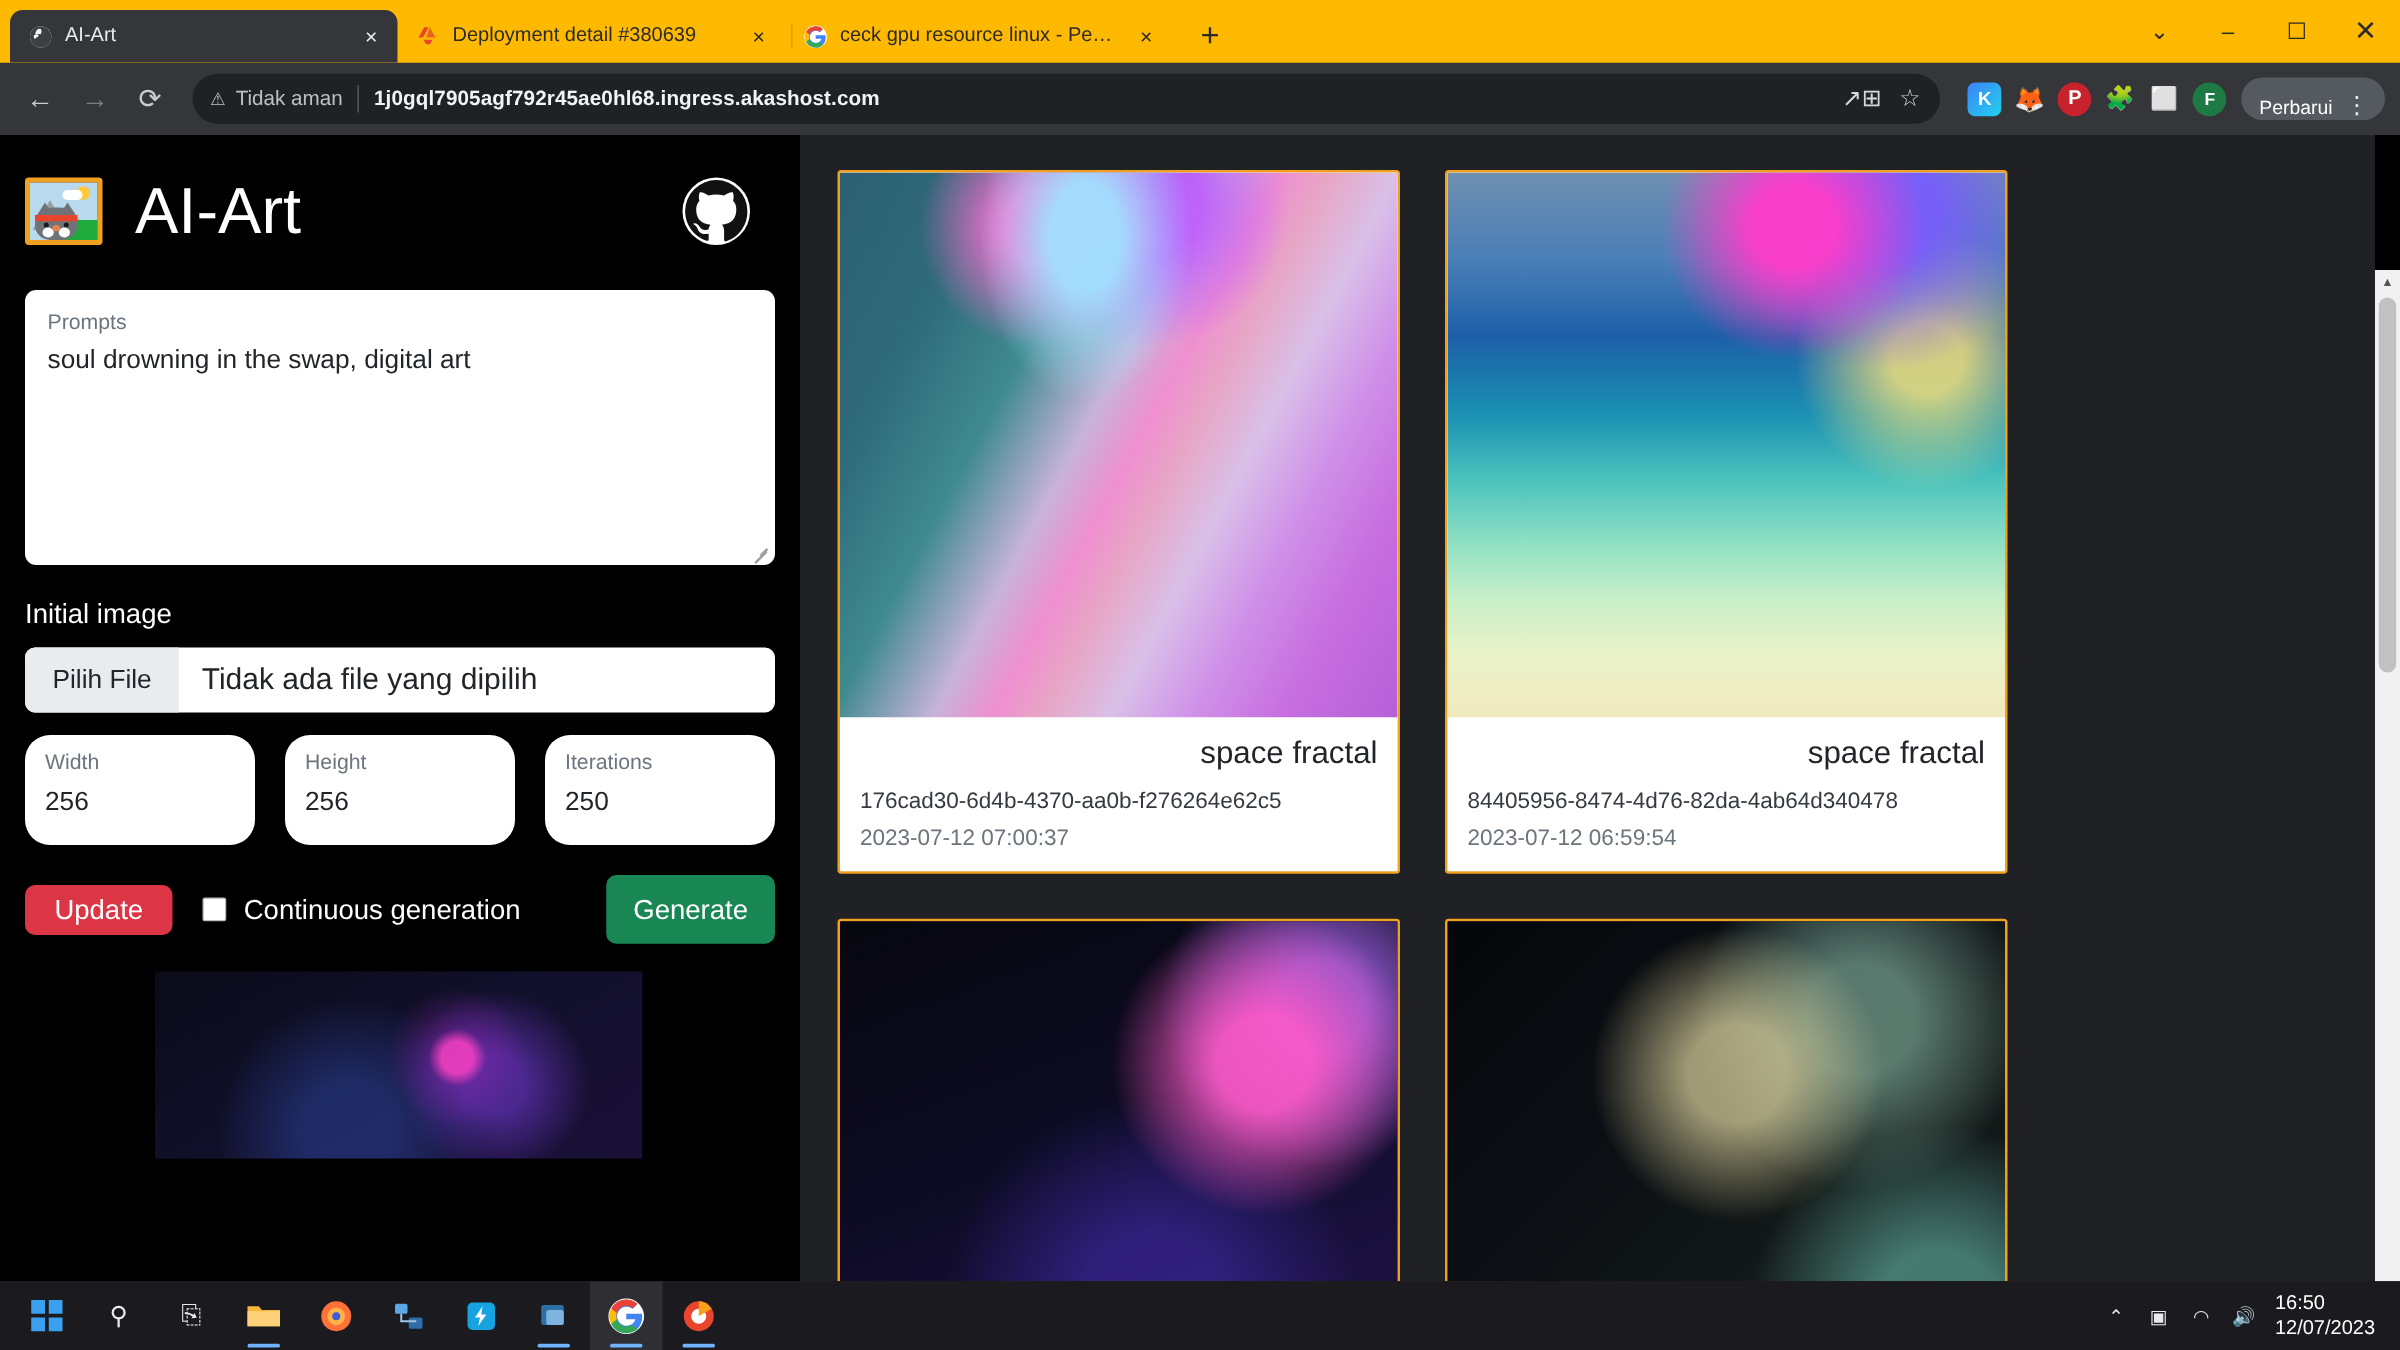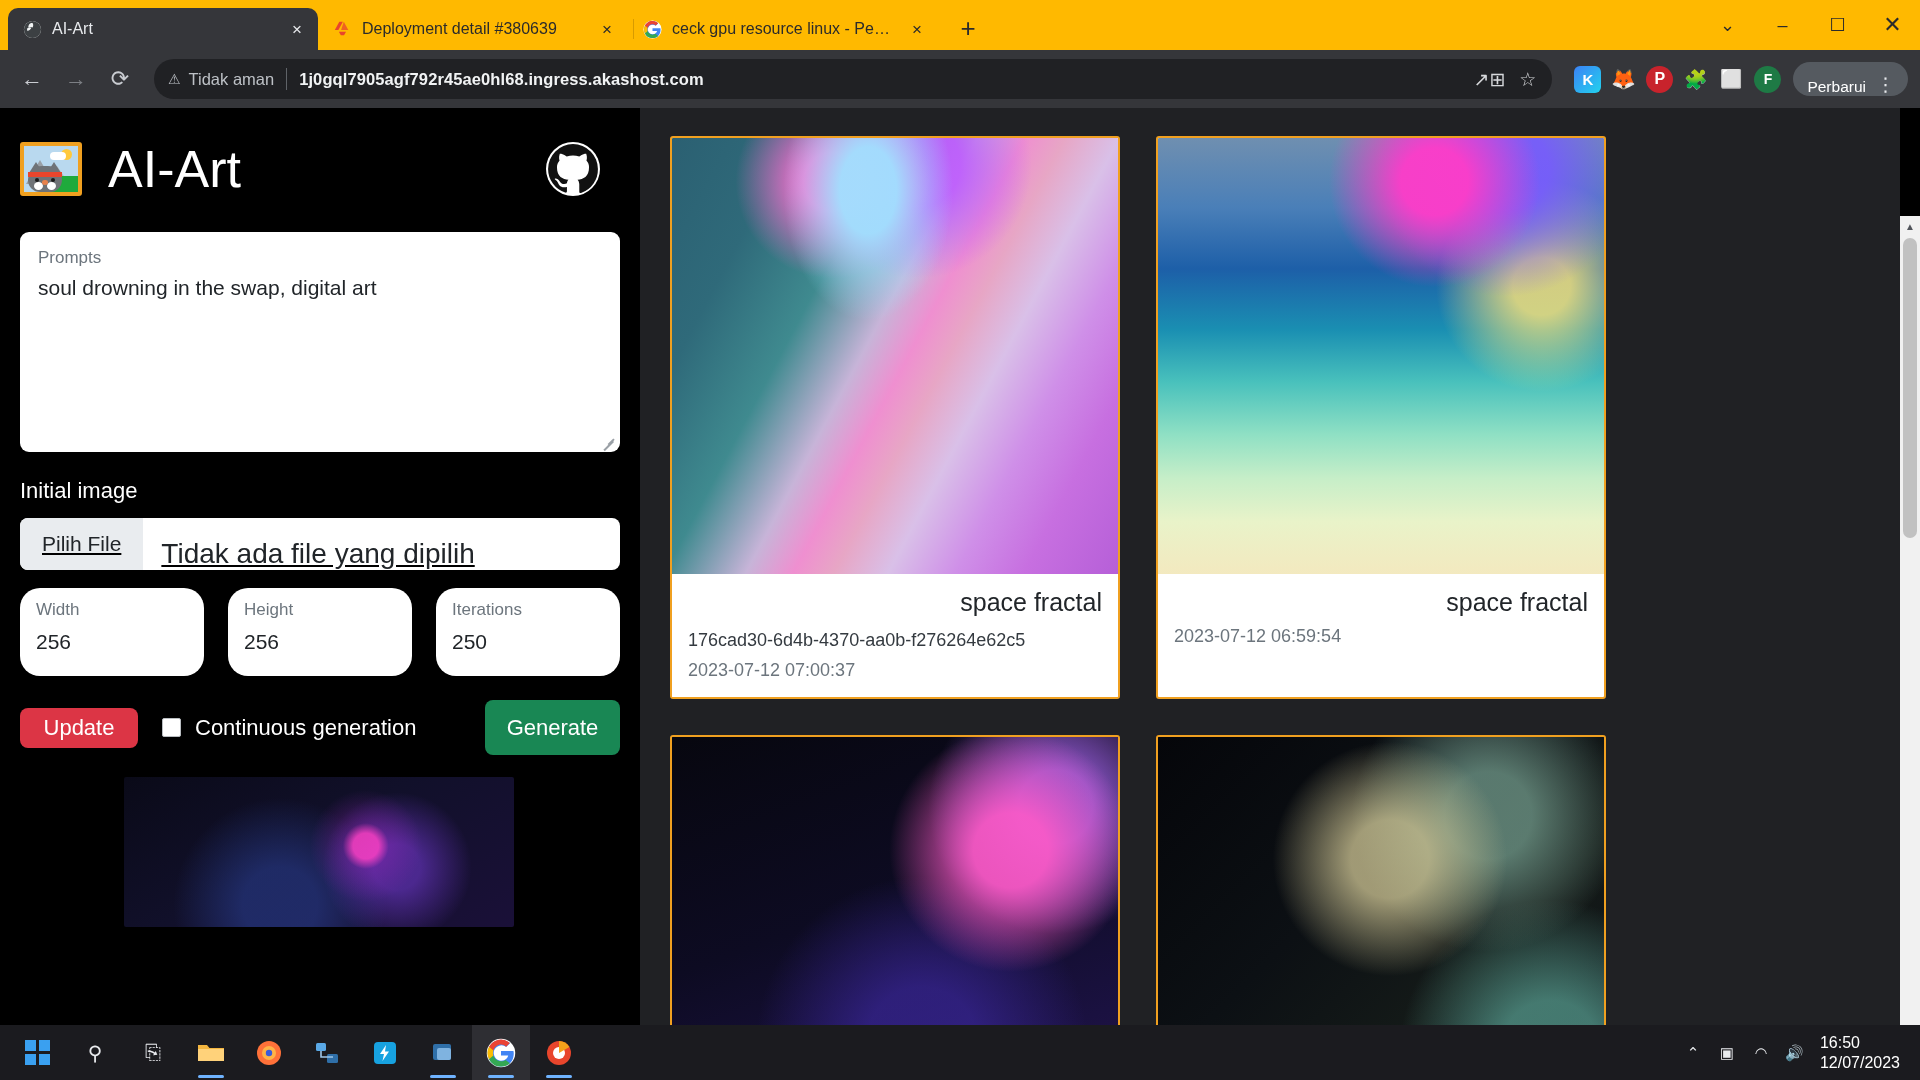--- a/index.html
+++ b/index.html
@@ -94,24 +94,24 @@
 
   .prompt-box { margin-top:28px; width:600px; height:220px; background:#fff; border-radius:9px;
                 padding:16px 18px; position:relative; }
   .pb-label { font-size:17px; color:#6c757d; }
   .pb-value { font-size:21px; color:#212529; margin-top:8px; }
   .pb-grip { position:absolute; right:5px; bottom:4px; width:14px; height:14px; }
   .pb-grip i { position:absolute; right:0; background:#9aa0a6; height:1.5px; display:block; transform:rotate(-45deg); }
 
   .sec-label { margin-top:26px; font-size:22px; color:#fff; }
 
-  .fileinput { margin-top:14px; width:600px; height:52px; background:#fff; border-radius:8px; display:flex; align-items:flex-end;text-decoration:underline; }
+  .fileinput { margin-top:14px; width:600px; height:52px; background:#fff; border-radius:8px; display:flex; align-items:center; }
   .fi-btn { height:52px; padding:0 22px; background:#e9ecef; border-radius:8px 0 0 8px;
             display:flex; align-items:center; font-size:21px; color:#212529; }
-  .fi-text { padding-left:18px; font-size:28px; color:#212529; }
+  .fi-text { padding-left:18px; font-size:24px; color:#212529; }
 
   .numrow { margin-top:18px; display:flex; gap:24px; }
   .numfield { width:184px; height:88px; background:#ffffff; border-radius:20px; padding:12px 16px; }
   .nf-label { font-size:17px; color:#6c757d; }
   .nf-value { font-size:21px; color:#212529; margin-top:10px; }
 
   .btnrow { margin-top:24px; display:flex; align-items:center; gap:0; width:600px; }
   .btn { border-radius:8px; font-size:22px; color:#fff; display:flex; align-items:center; justify-content:center; }
   .btn-update { background:#dc3545; width:118px; height:40px; }
   .cont-wrap { display:flex; align-items:center; gap:14px; margin-left:24px; }
@@ -359,20 +359,21 @@
             <div class="card-title">space fractal</div>
             <div class="card-id">176cad30-6d4b-4370-aa0b-f276264e62c5</div>
             <div class="card-date">2023-07-12 07:00:37</div>
           </div>
         </div>
 
         <div class="card">
           <div class="card-img img-b"></div>
           <div class="card-body">
             <div class="card-title">space fractal</div>
+            <div class="card-id">84405956-8474-4d76-82da-4ab64d340478</div>
             <div class="card-date">2023-07-12 06:59:54</div>
           </div>
         </div>
 
         <div class="card">
           <div class="card-img img-c"></div>
         </div>
 
         <div class="card">
           <div class="card-img img-d"></div>

